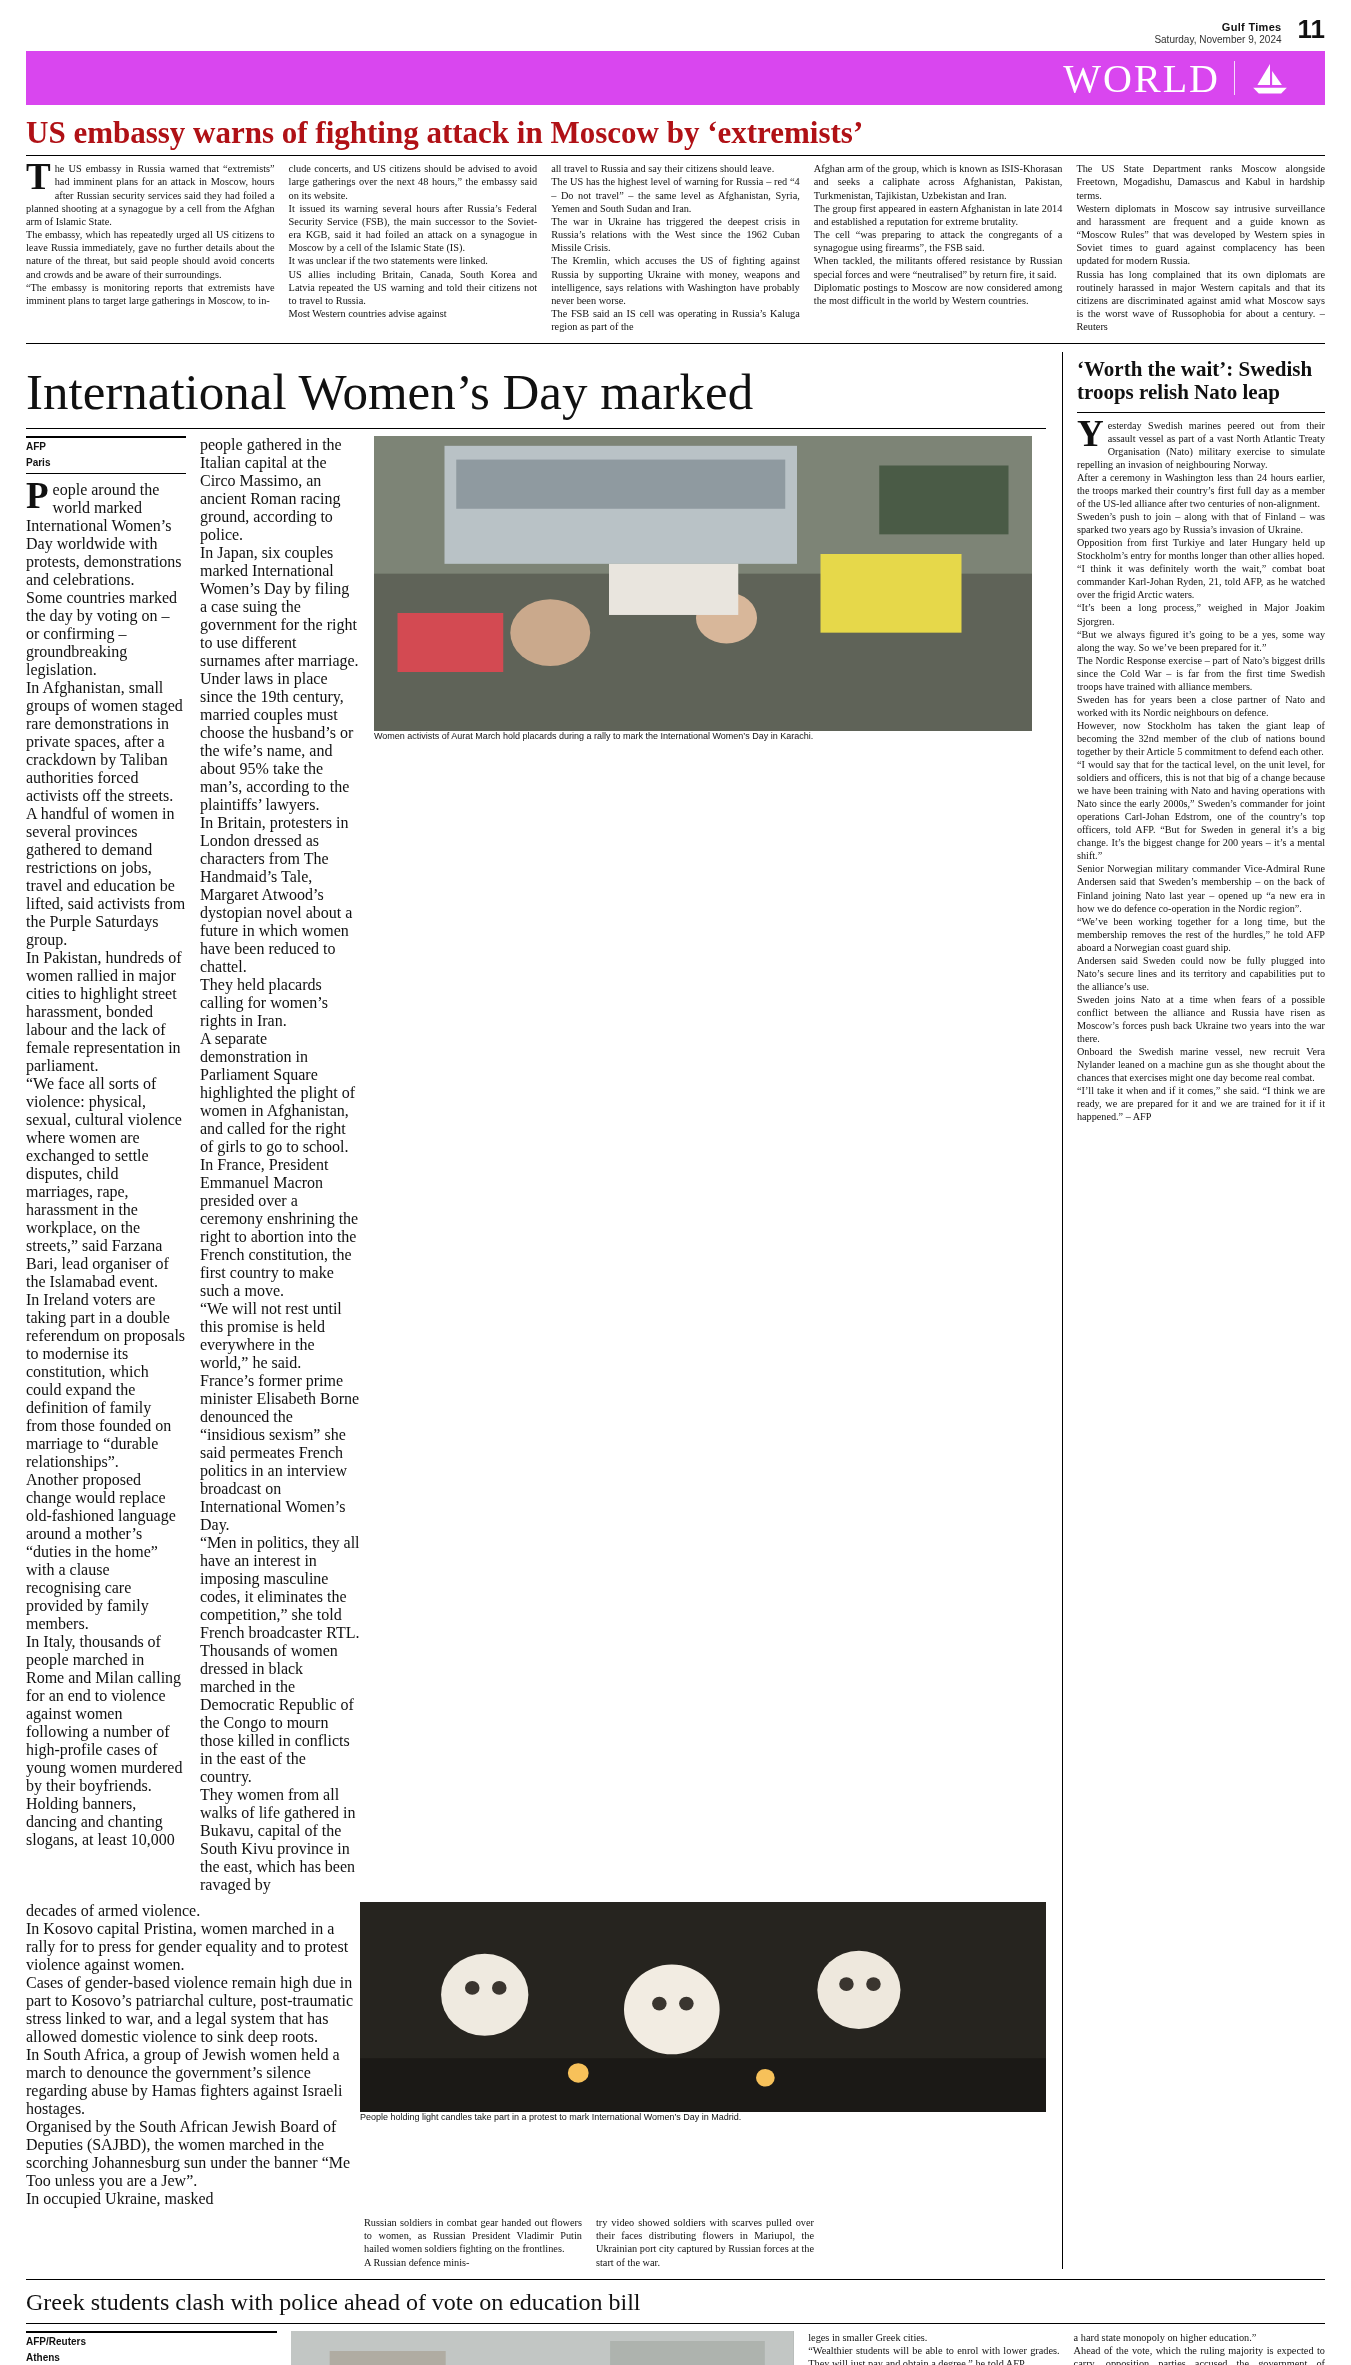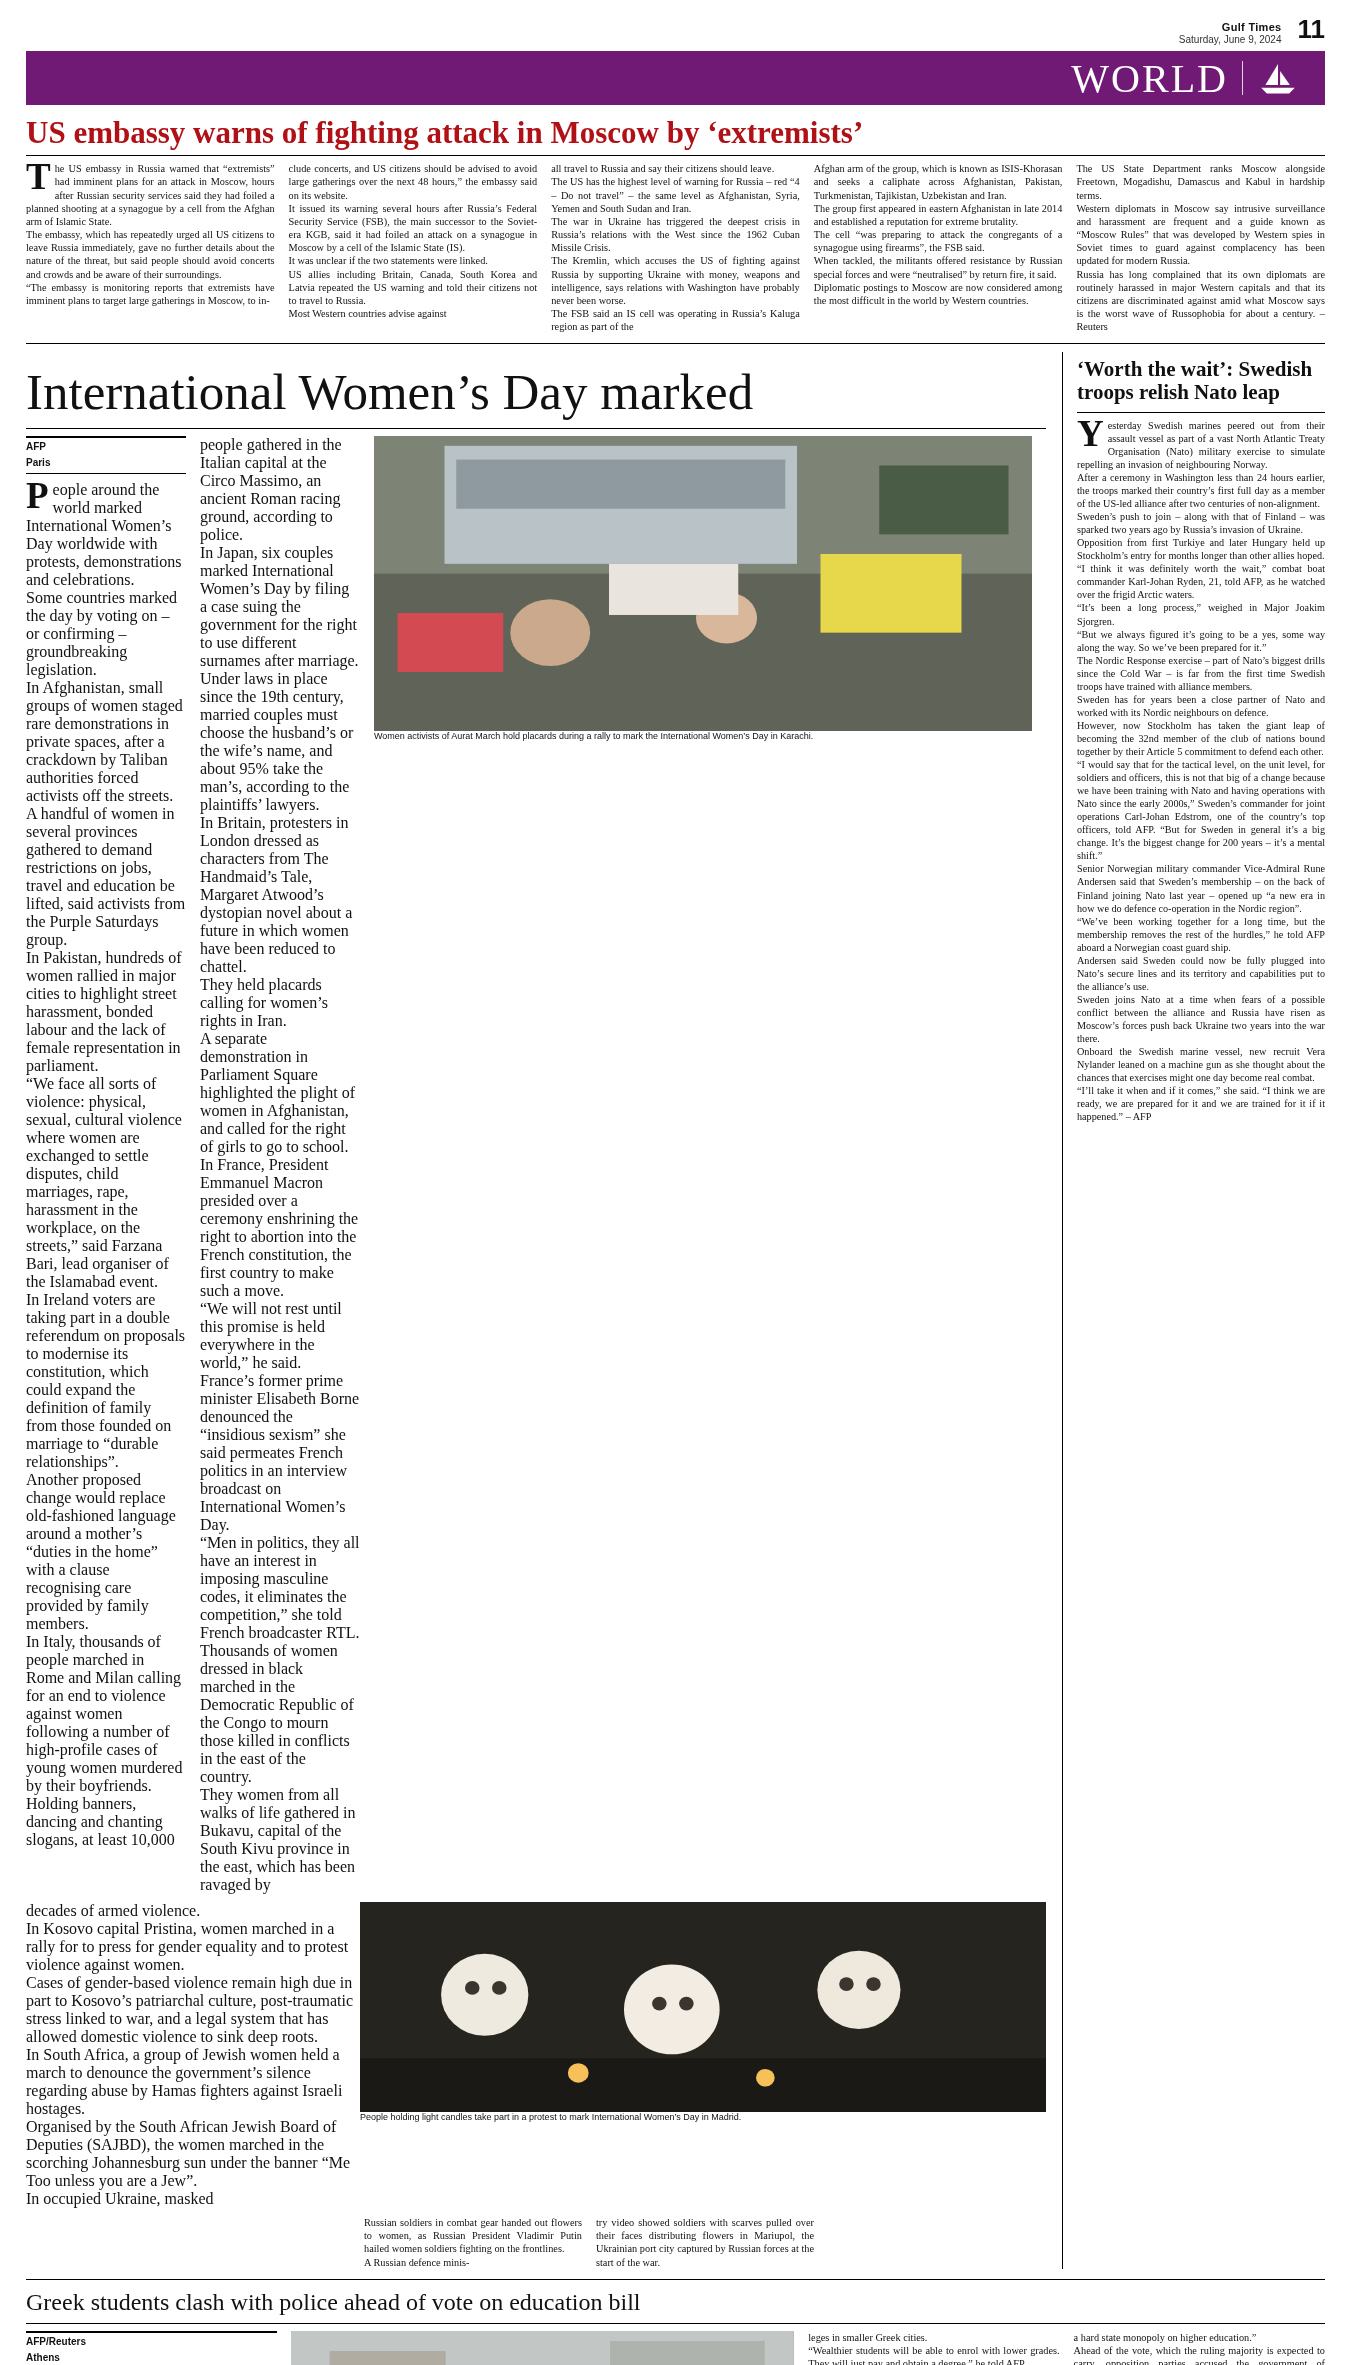--- a/index.html
+++ b/index.html
@@ -15,22 +15,22 @@
   
   .masthead { display:flex; align-items:flex-end; justify-content:flex-end; padding:14px 0 4px 0; }
   .masthead-right { text-align:right; line-height:1.15; }
   .mh-title { font-family:"Liberation Sans", sans-serif; font-size:11px; font-weight:bold; letter-spacing:.3px; }
   .mh-date { font-family:"Liberation Sans", sans-serif; font-size:10px; color:#333; }
   .mh-page { font-family:"Liberation Sans", sans-serif; font-size:26px; font-weight:bold; margin-left:16px; }
   .masthead-flex { display:flex; align-items:flex-end; }
 
   
   .section-banner {
-    background:#701a75; color:#fff; height:54px; display:flex;
-    align-items:center; justify-content:flex-end; padding-right:26px;
+    background:#d946ef; color:#fff; height:54px; display:flex;
+    align-items:center; justify-content:flex-end; padding-right:34px;
     margin-top:2px;
   }
   .section-banner .word {
     font-family:"Liberation Serif", serif; font-size:40px; letter-spacing:2px; font-weight:400;
   }
   .section-banner .divider { width:1px; height:34px; background:#fff; margin:0 14px; opacity:.8; }
   .boat-icon { width:42px; height:34px; }
 
   
   .rule { border-top:1px solid #000; }
@@ -74,21 +74,21 @@
 </style>
 </head>
 <body>
 
 <div class="page">
 
   <div class="masthead">
     <div class="masthead-flex">
       <div class="masthead-right">
         <div class="mh-title">Gulf Times</div>
-        <div class="mh-date">Saturday, June 9, 2024</div>
+        <div class="mh-date">Saturday, November 9, 2024</div>
       </div>
       <div class="mh-page">11</div>
     </div>
   </div>
 
   <div class="section-banner">
     <div class="word">WORLD</div>
     <div class="divider"></div>
     <svg class="boat-icon" viewBox="0 0 60 48">
       <path d="M30 4 L30 34 L12 34 Z" fill="#fff"></path>

